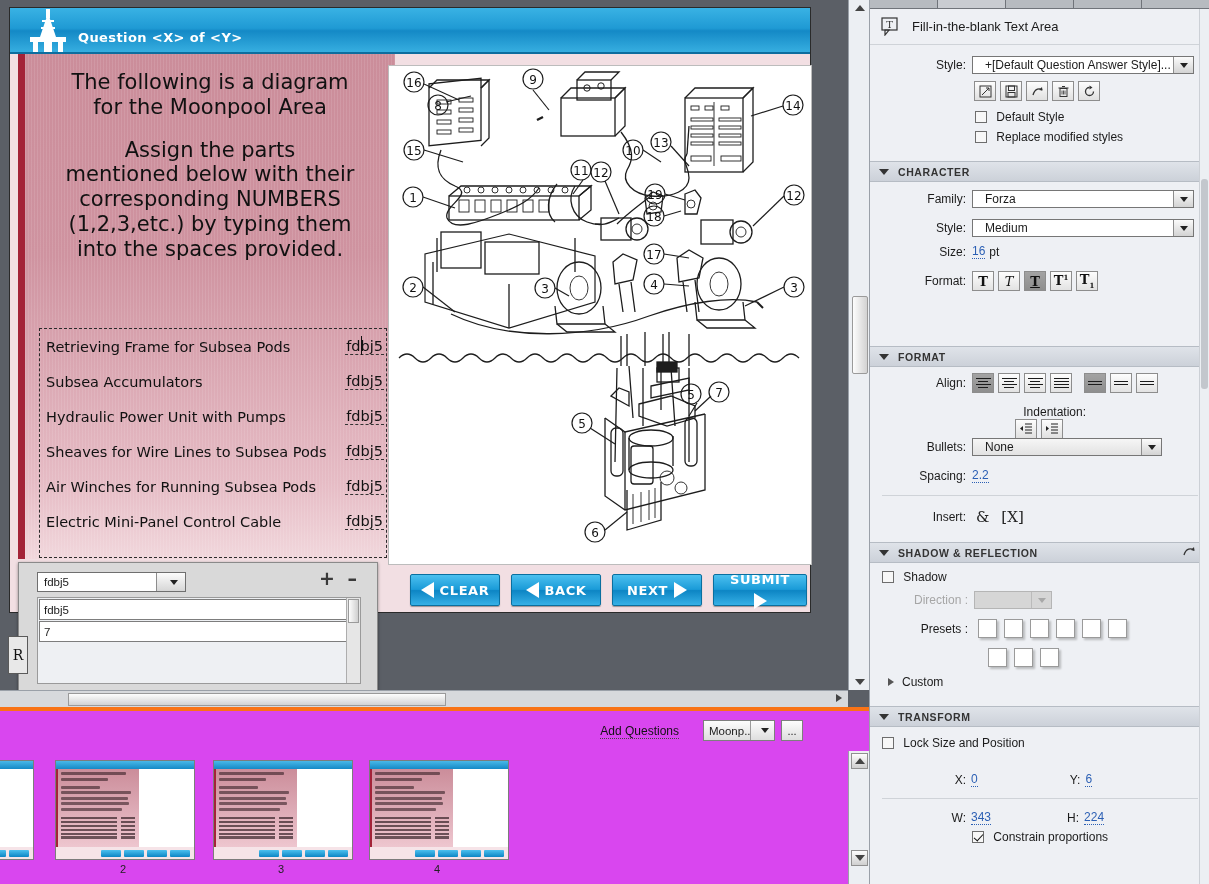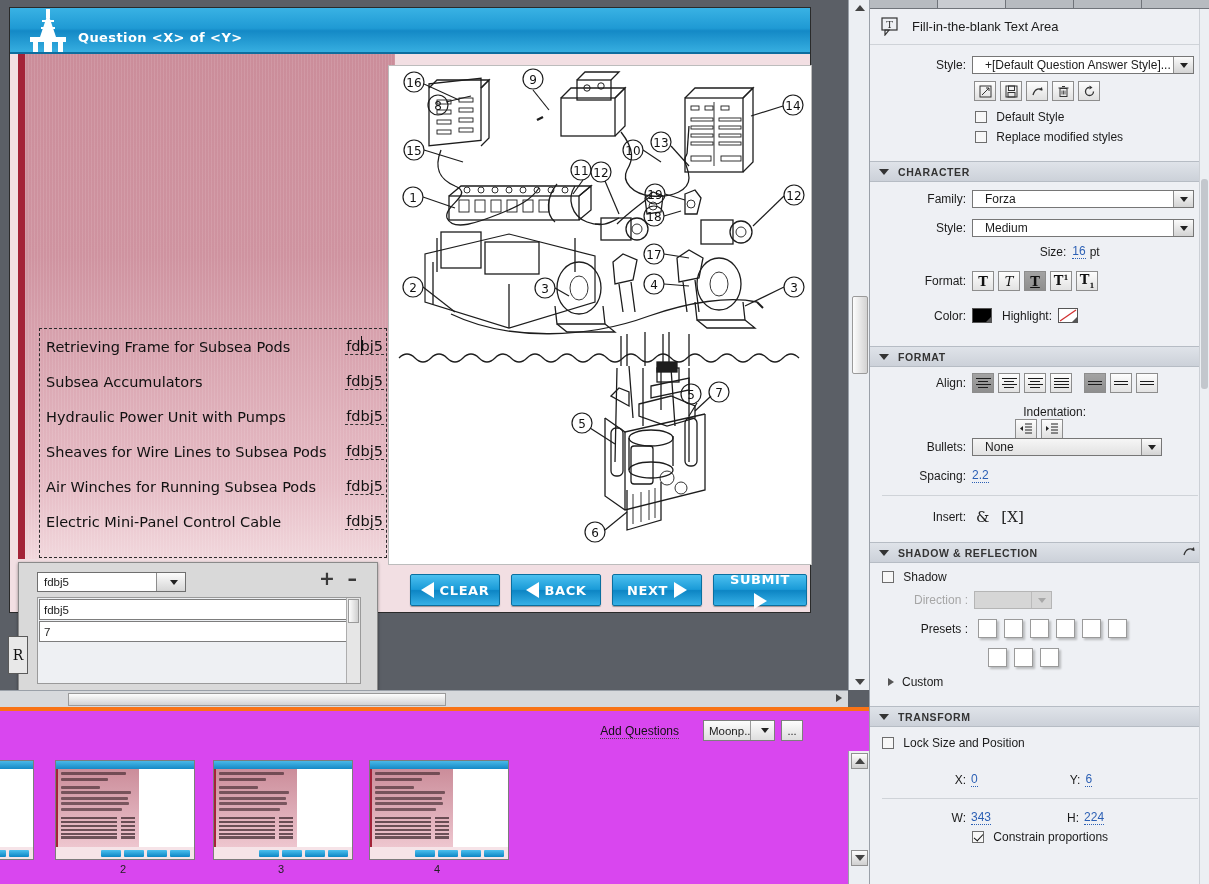--- a/index.html
+++ b/index.html
@@ -199,20 +199,29 @@
               <rect x="32" y="35" width="5" height="10"></rect>
               <rect x="18" y="35" width="8" height="10"></rect>
               <rect x="16" y="13" width="12" height="2"></rect>
               <rect x="15" y="20" width="14" height="2"></rect>
             </g>
           </svg>
           <div class="slide-title">Question &lt;X&gt; of &lt;Y&gt;</div>
         </div>
 
         <div class="pink-panel">
+          <div class="intro">
+            <div>The following is a diagram</div>
+            <div>for the Moonpool Area</div>
+            <div class="p2">Assign the parts</div>
+            <div>mentioned below with their</div>
+            <div>corresponding NUMBERS</div>
+            <div>(1,2,3,etc.) by typing them</div>
+            <div>into the spaces provided.</div>
+          </div>
 
           <div class="parts-box">
             <div class="part-row caret">
               <span class="part-label">Retrieving Frame for Subsea Pods</span>
               <span class="part-ans">fdbj5</span>
             </div>
             <div class="part-row">
               <span class="part-label">Subsea Accumulators</span>
               <span class="part-ans">fdbj5</span>
             </div>
@@ -782,21 +791,21 @@
     </div>
     <div class="row" style="left:0;top:219px;width:330px;">
       <span class="lbl" style="width:96px;">Style:</span>
       <span class="combo" style="width:222px;margin-left:6px;">
         <span class="txt">Medium</span>
         <span class="arrowbox">
             <i class="caretdn"></i>
           </span>
       </span>
     </div>
-    <div class="row" style="left:0;top:244px;width:330px;justify-content:center;">
+    <div class="row" style="left:0;top:244px;width:330px;">
       <span class="lbl" style="width:96px;">Size:</span>
       <span style="margin-left:6px;" class="num">16</span>
       <span style="margin-left:4px;">pt</span>
     </div>
     <div class="row" style="left:0;top:271px;width:330px;">
       <span class="lbl" style="width:96px;text-align:right;">Format:</span>
       <span style="margin-left:6px;display:flex;">
         <span class="fmtbtn">
             <b>T</b>
           </span>
@@ -805,33 +814,20 @@
           </span>
         <span class="fmtbtn on">
             <b style="text-decoration:underline">T</b>
           </span>
         <span class="fmtbtn">
             <b>T<sup style="font-size:7px">1</sup></b>
           </span>
         <span class="fmtbtn">
             <b>T<sub style="font-size:7px">1</sub></b>
           </span>
-      </span>
-    </div>
-    <div class="row" style="left:0;top:308px;width:330px;">
-      <span class="lbl" style="width:96px;">Color:</span>
-      <span class="colorswatch" style="margin-left:6px;">
-          <i class="corner"></i>
-        </span>
-      <span style="margin-left:10px;">Highlight:</span>
-      <span class="colorswatch hl" style="margin-left:6px;">
-        <svg width="18" height="13" viewBox="0 0 18 13" style="display:block">
-            <line x1="1" y1="12" x2="17" y2="1" stroke="#d03030" stroke-width="1.3"></line>
-          </svg>
-        <i class="corner"></i>
       </span>
     </div>
 
     <div class="sect" style="top:346px;">
       <i class="tw"></i>
       <span class="nm">FORMAT</span>
     </div>
 
     <div class="row" style="left:0;top:373px;width:336px;">
       <span class="lbl" style="width:96px;">Align:</span>

